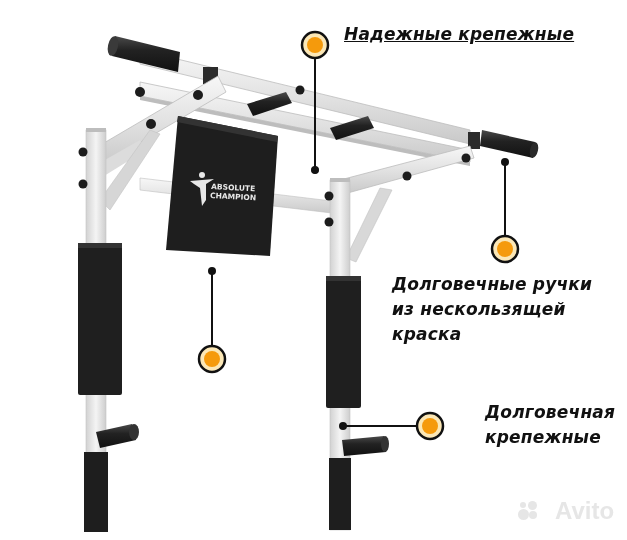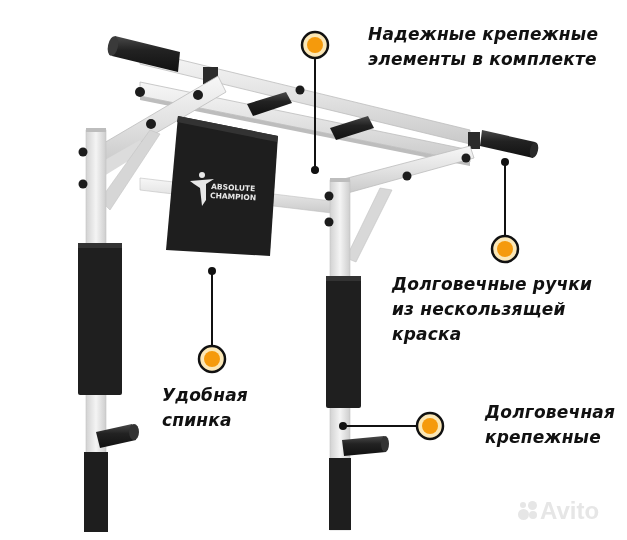--- a/index.html
+++ b/index.html
@@ -1,21 +1,21 @@
 <!DOCTYPE html>
 <html><head>
 <meta charset="utf-8">
 <style>
   html, body { margin:0; padding:0; background:#ffffff; }
   .canvas { position:relative; width:627px; height:540px; background:#ffffff; overflow:hidden; font-family:"DejaVu Sans", sans-serif; }
   svg.art { position:absolute; left:0; top:0; }
   .label { position:absolute; font-family:"DejaVu Sans", sans-serif; font-weight:bold; font-style:italic; color:#111111; font-size:17px; line-height:25px; letter-spacing:0.2px; }
   .label span { display:block; white-space:nowrap; }
   .center span { text-align:left; }
-  .watermark { position:absolute; left:518px; top:497px; display:flex; align-items:center; gap:0; color:#e6e6e6; font-family:"Liberation Sans", sans-serif; font-size:24px; font-weight:bold; }
+  .watermark { position:absolute; left:518px; top:497px; display:flex; align-items:center; gap:15px; color:#e6e6e6; font-family:"Liberation Sans", sans-serif; font-size:24px; font-weight:bold; }
   .wm-dots { position:relative; width:22px; height:20px; }
   .wm-dots i { position:absolute; border-radius:50%; background:#e6e6e6; }
 </style>
 </head>
 <body>
 
 <div class="canvas">
 
   <svg class="art" width="627" height="540" viewBox="0 0 627 540">
     <defs>
@@ -158,35 +158,30 @@
     </g>
 
     <g>
       <circle cx="343" cy="426" r="4" fill="#111"></circle>
       <line x1="343" y1="426" x2="417" y2="426" stroke="#111" stroke-width="2"></line>
       <circle cx="430" cy="426" r="13" fill="#fbe7b6" stroke="#111" stroke-width="2.5"></circle>
       <circle cx="430" cy="426" r="8" fill="#f59a0c"></circle>
     </g>
   </svg>
 
-  <div class="label" style="left:368px; top:22px;">
+  <div class="label" style="left:344px; top:22px;text-decoration:underline;">
     <span>Надежные крепежные</span>
-    <span>элементы в комплекте</span>
   </div>
 
   <div class="label center" style="left:392px; top:272px; width:220px;">
     <span>Долговечные ручки</span>
     <span>из нескользящей</span>
     <span>краска</span>
   </div>
 
-  <div class="label center" style="left:162px; top:383px; width:100px;">
-    <span>Удобная</span>
-    <span>спинка</span>
-  </div>
 
   <div class="label" style="left:456px; top:400px;margin-left:29px;">
     <span>Долговечная</span>
     <span>крепежные</span>
   </div>
 
   <div class="watermark">
     <div class="wm-dots">
       <i style="left:0; top:8px; width:11px; height:11px;"></i>
       <i style="left:10px; top:0; width:9px; height:9px;"></i>

